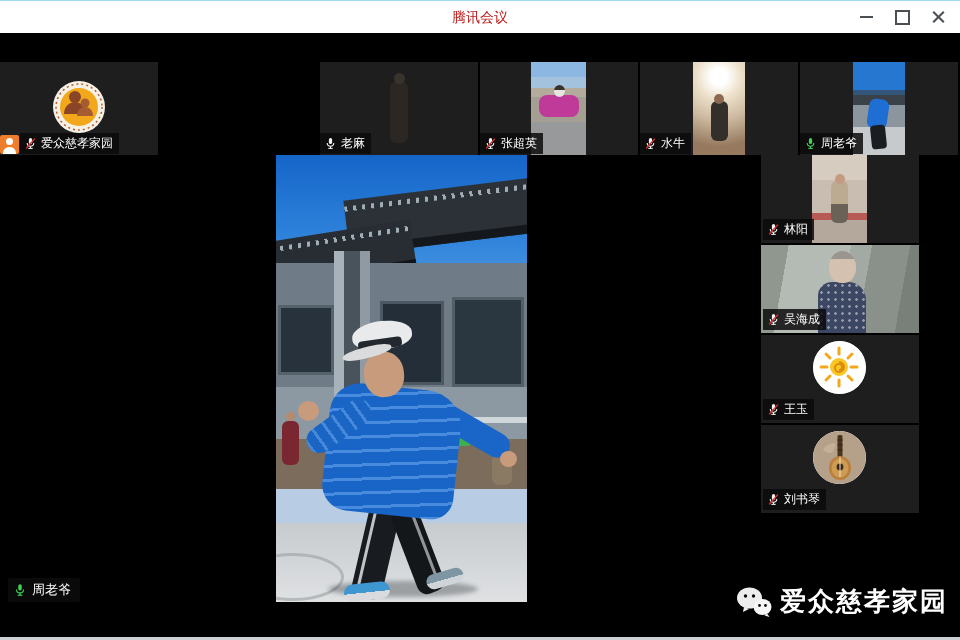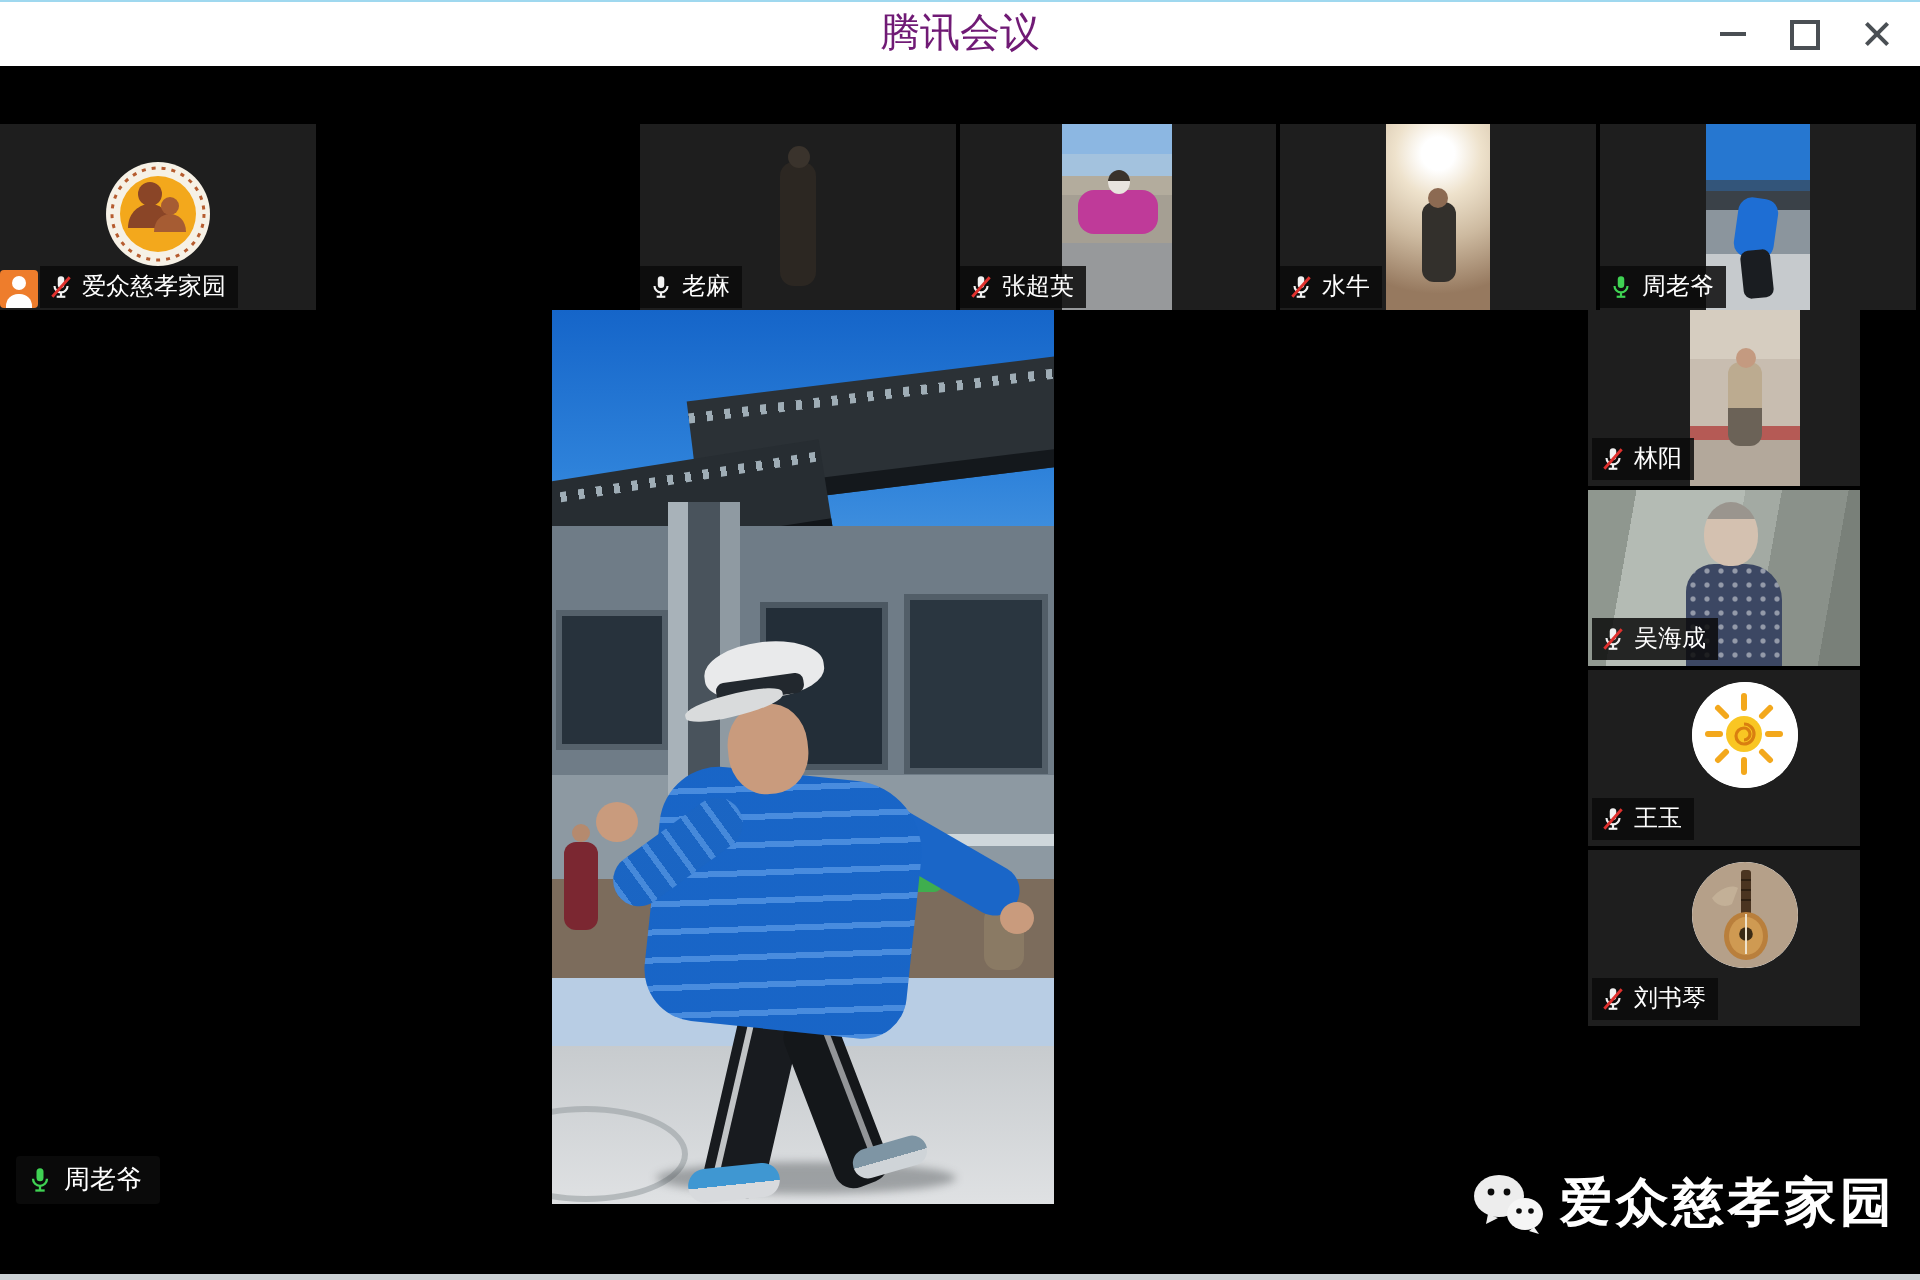--- a/index.html
+++ b/index.html
@@ -2,33 +2,33 @@
 <html><head>
 <meta charset="utf-8">
 <style>
   html,body{margin:0;padding:0;background:#2b2b2b;}
   #win{position:relative;width:960px;height:640px;background:#000;overflow:hidden;
        font-family:"Liberation Sans",sans-serif;}
 
   
   .titlebar{position:absolute;top:0;left:0;right:0;height:32px;background:#ffffff;border-top:1px solid #9fd8ef;}
   .title{position:absolute;left:0;right:0;top:0;height:32px;line-height:32px;text-align:center;
-         font-size:20px;color:#701a75;}
+         font-size:14px;color:#b91c1c;}
   .controls{position:absolute;right:4px;top:0;height:32px;display:flex;}
   .ctl{width:36px;height:32px;display:flex;align-items:center;justify-content:center;cursor:pointer;}
   .ctl-min{width:13px;height:2px;background:#4a4f54;}
   .ctl-max{width:11px;height:11px;border:2px solid #4a4f54;}
   .ctl-x{position:relative;width:13px;height:13px;}
   .ctl-x i{position:absolute;left:-1px;top:5px;width:15px;height:2px;background:#4a4f54;}
   .ctl-x i:first-child{transform:rotate(45deg);}
   .ctl-x i:last-child{transform:rotate(-45deg);}
 
   
   .tcell{position:absolute;top:62px;height:93px;width:158px;background:#1e1e1e;overflow:hidden;cursor:pointer;}
-  .scell{position:absolute;left:794px;width:136px;height:88px;background:#1e1e1e;overflow:hidden;cursor:pointer;text-decoration:underline;}
+  .scell{position:absolute;left:761px;width:158px;height:88px;background:#1e1e1e;overflow:hidden;cursor:pointer;text-decoration:underline;}
   .tag{position:absolute;left:0;bottom:1px;display:flex;align-items:center;gap:4px;z-index:5;
        background:rgba(10,10,10,.85);padding:2px 6px 2px 4px;font-size:12px;color:#fff;white-space:nowrap;}
   .scell .tag{left:2px;bottom:3px;}
   .mic{flex:0 0 auto;display:block;}
 
   
   .presenter{position:absolute;left:0;bottom:1px;width:19px;height:19px;background:#ee7d2c;z-index:6;
              display:flex;align-items:flex-end;justify-content:center;overflow:hidden;border-radius:2px;}
   .presenter .p-head{position:absolute;top:3px;left:6px;width:7px;height:7px;border-radius:50%;background:#fff;}
   .presenter .p-body{width:13px;height:7px;border-radius:6px 6px 0 0;background:#fff;}

